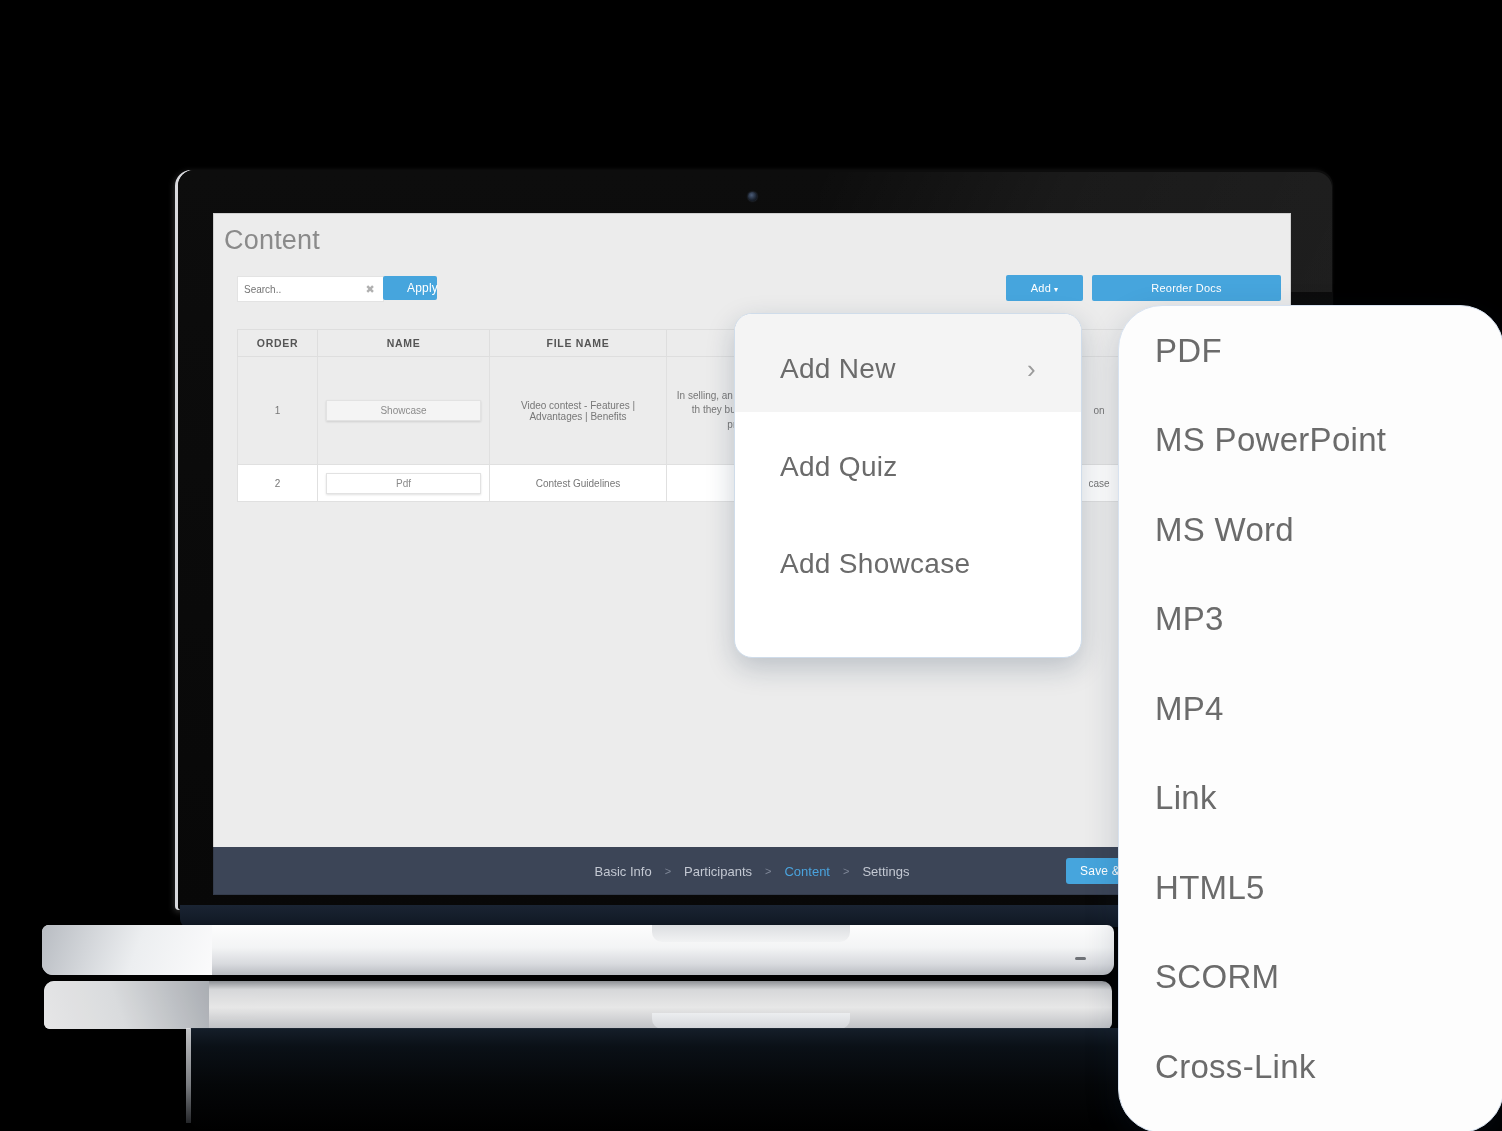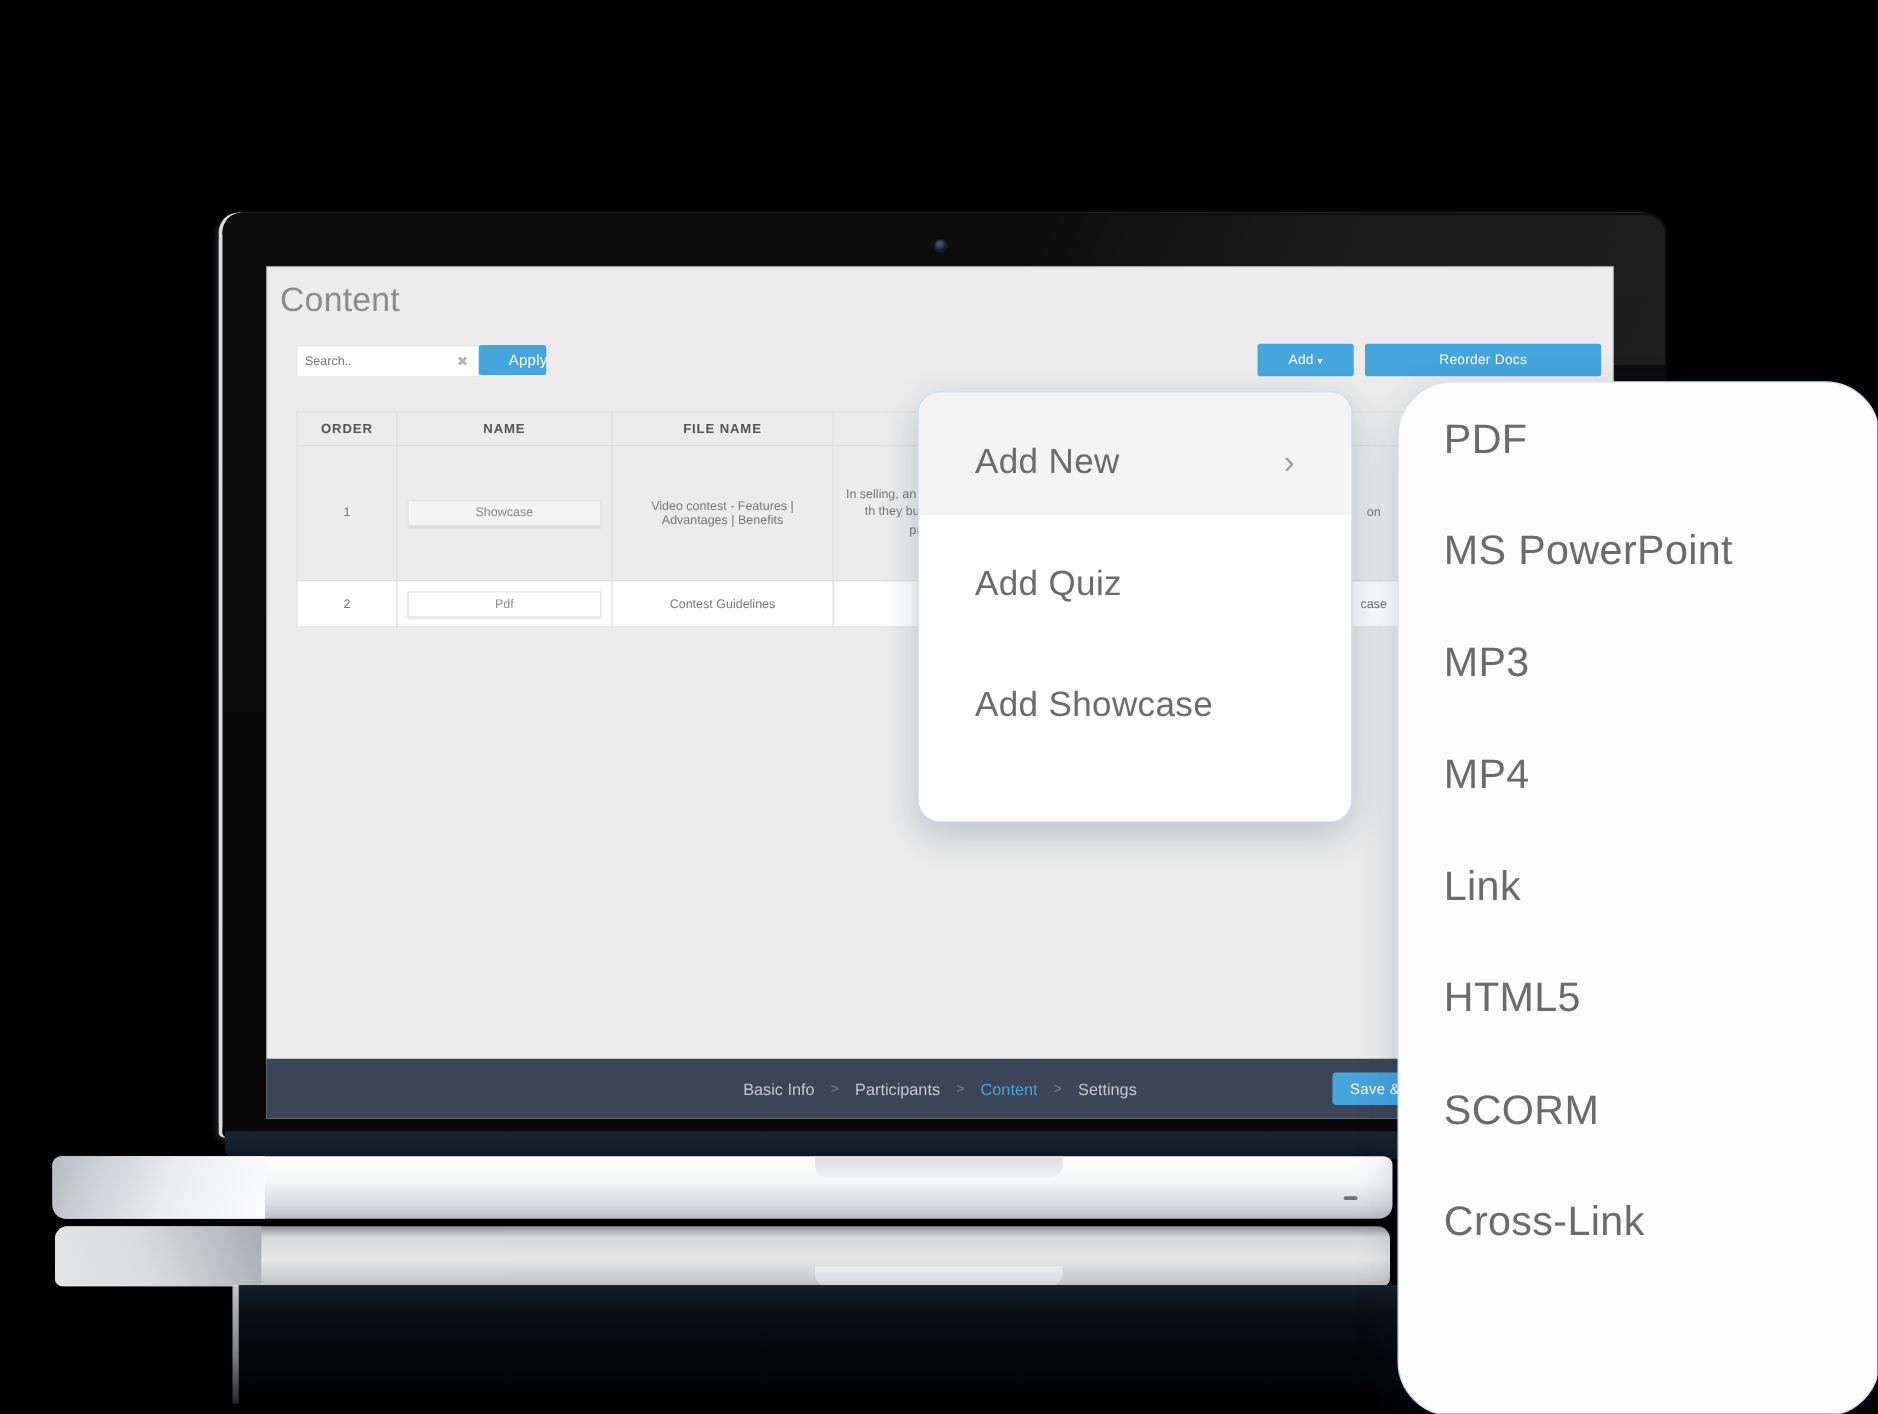--- a/index.html
+++ b/index.html
@@ -272,20 +272,21 @@
       <span>Add Quiz</span>
     </div>
     <div class="add-menu-item">
       <span>Add Showcase</span>
     </div>
   </div>
 
   <div class="types-panel">
     <div class="type-item">PDF</div>
     <div class="type-item">MS PowerPoint</div>
+    <div class="type-item">MS Word</div>
     <div class="type-item">MP3</div>
     <div class="type-item">MP4</div>
     <div class="type-item">Link</div>
     <div class="type-item">HTML5</div>
     <div class="type-item">SCORM</div>
     <div class="type-item">Cross-Link</div>
   </div>
 
 </div>
 

